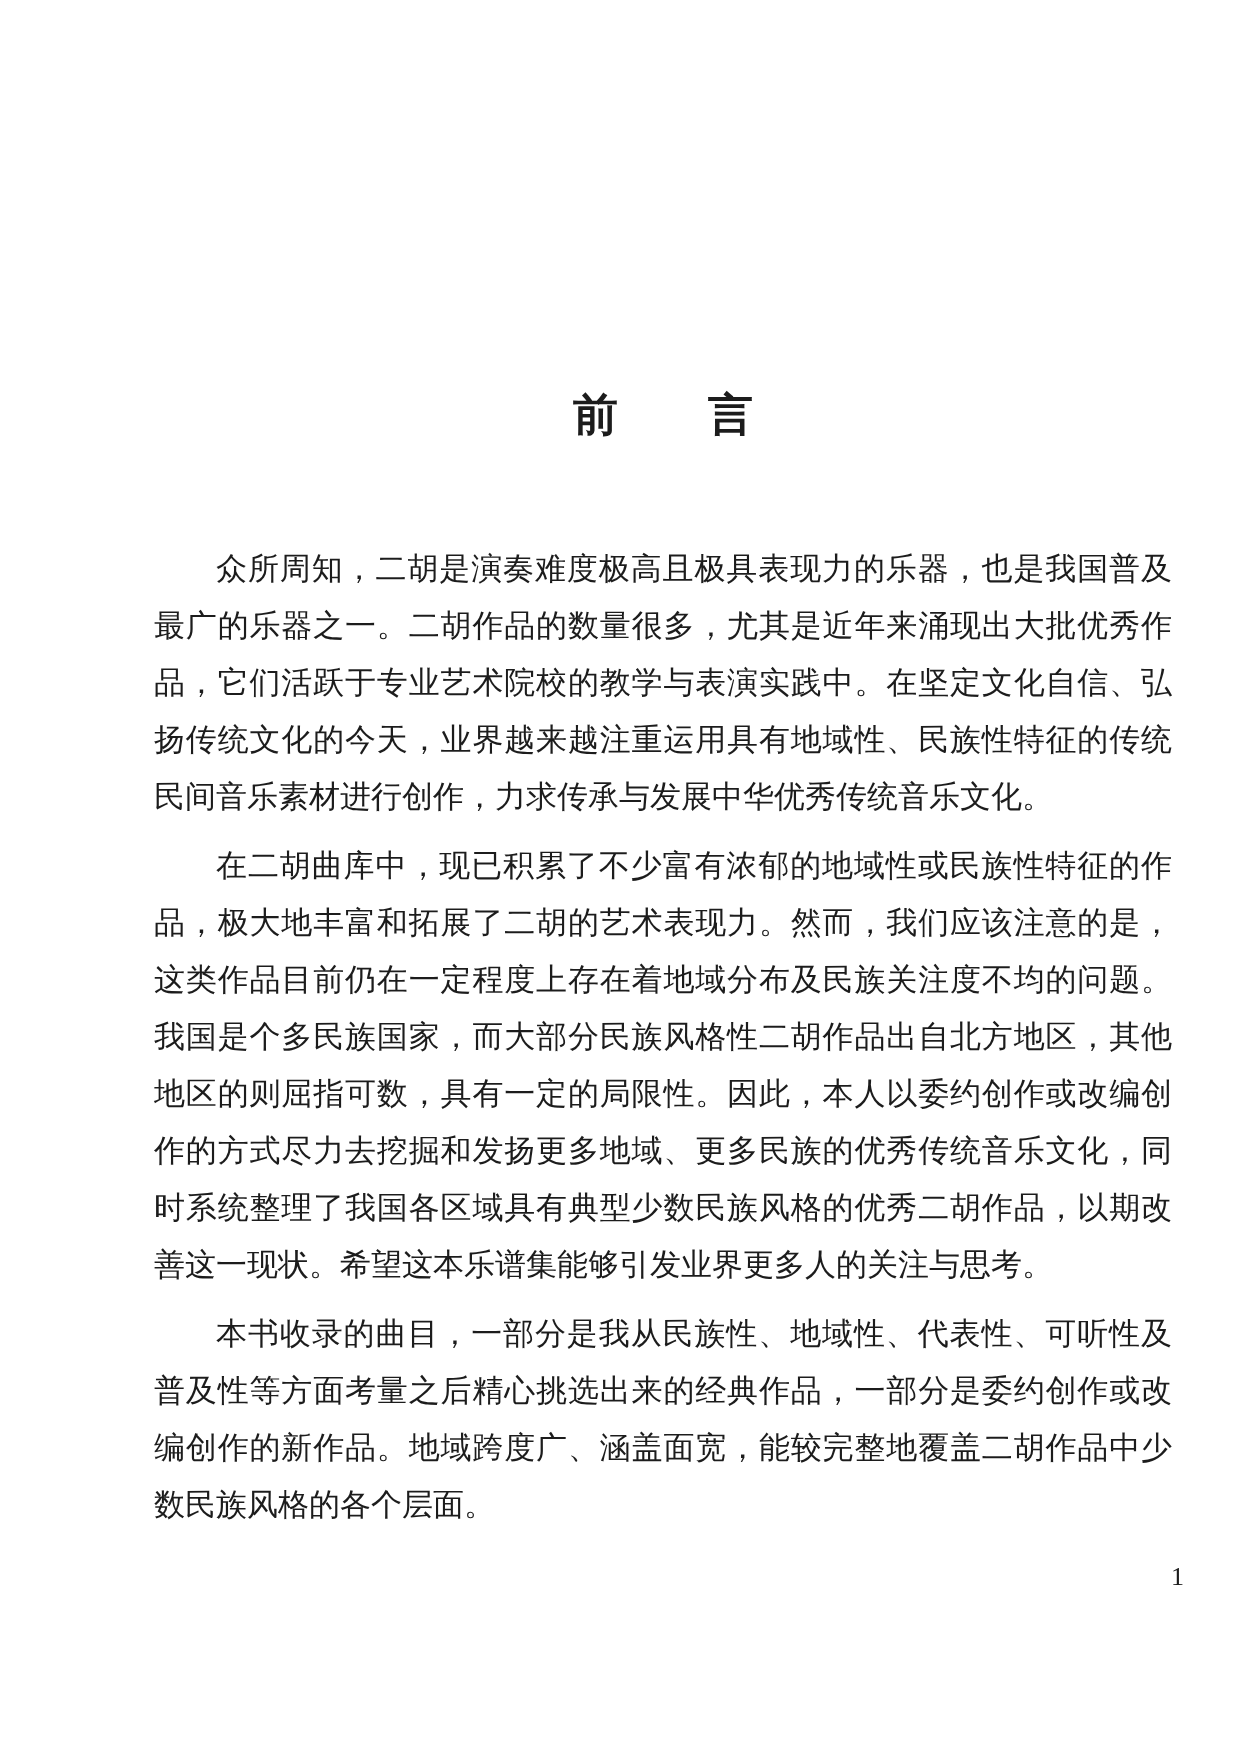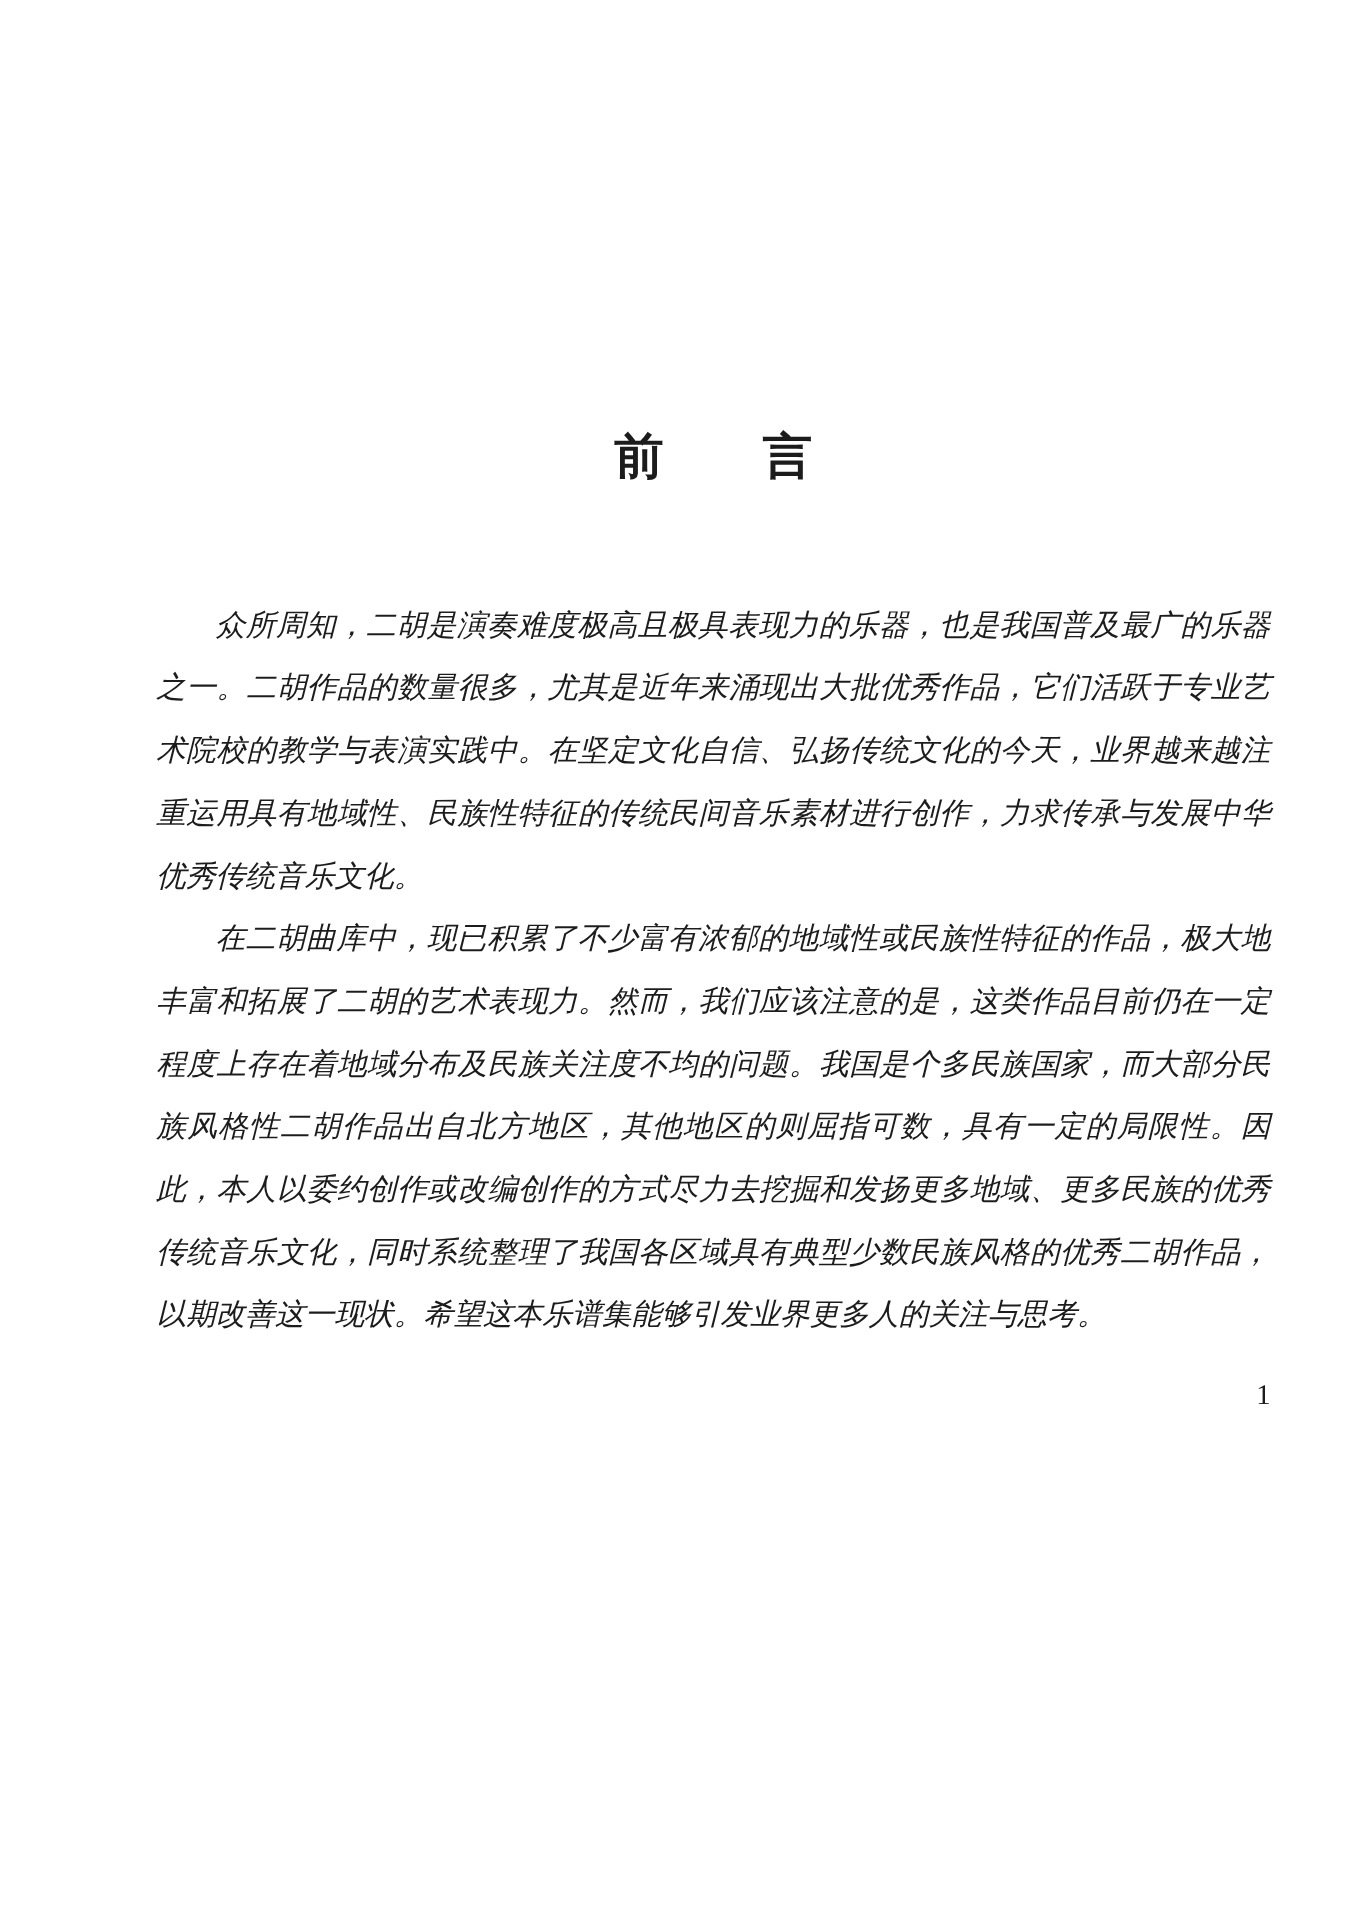--- a/index.html
+++ b/index.html
@@ -7,58 +7,58 @@
     padding: 0;
     background: #ffffff;
   }
   .page {
     position: relative;
     box-sizing: border-box;
     width: 1241px;
     height: 1755px;
     background: #ffffff;
     color: #1c1c1c;
-    padding: 0 86px 0 142px;
+    padding: 0 57px 0 142px;
     font-family: "Liberation Serif", "DejaVu Serif", serif;
     overflow: hidden;
   }
   .preface-title {
     margin: 0;
     padding-top: 388px;
     font-size: 45px;
     line-height: 54px;
     font-weight: 700;
     text-align: center;
     letter-spacing: 0;
     white-space: pre;
   }
   .body-text {
     margin-top: 98px;
   }
   .para {
-    margin: 0;
-    font-size: 27px;
+    margin: 12px;
+    font-size: 31px;
     line-height: 57px;
     text-align: justify;
     text-indent: 2em;
     word-break: normal;
-    font-style: italic;
   }
   .page-number {
     margin-top: 15px;
     font-size: 26px;
     line-height: 57px;
     text-align: right;
   }
 </style>
 </head>
 <body>
 
 <div class="page">
   <h1 class="preface-title">前　　言</h1>
 
   <div class="body-text">
     <p class="para">众所周知，二胡是演奏难度极高且极具表现力的乐器，也是我国普及最广的乐器之一。二胡作品的数量很多，尤其是近年来涌现出大批优秀作品，它们活跃于专业艺术院校的教学与表演实践中。在坚定文化自信、弘扬传统文化的今天，业界越来越注重运用具有地域性、民族性特征的传统民间音乐素材进行创作，力求传承与发展中华优秀传统音乐文化。</p>
     <p class="para">在二胡曲库中，现已积累了不少富有浓郁的地域性或民族性特征的作品，极大地丰富和拓展了二胡的艺术表现力。然而，我们应该注意的是，这类作品目前仍在一定程度上存在着地域分布及民族关注度不均的问题。我国是个多民族国家，而大部分民族风格性二胡作品出自北方地区，其他地区的则屈指可数，具有一定的局限性。因此，本人以委约创作或改编创作的方式尽力去挖掘和发扬更多地域、更多民族的优秀传统音乐文化，同时系统整理了我国各区域具有典型少数民族风格的优秀二胡作品，以期改善这一现状。希望这本乐谱集能够引发业界更多人的关注与思考。</p>
+    <p class="para">本书收录的曲目，一部分是我从民族性、地域性、代表性、可听性及普及性等方面考量之后精心挑选出来的经典作品，一部分是委约创作或改编创作的新作品。地域跨度广、涵盖面宽，能较完整地覆盖二胡作品中少数民族风格的各个层面。</p>
   </div>
 
   <div class="page-number">1</div>
 </div>
 
 </body></html>

